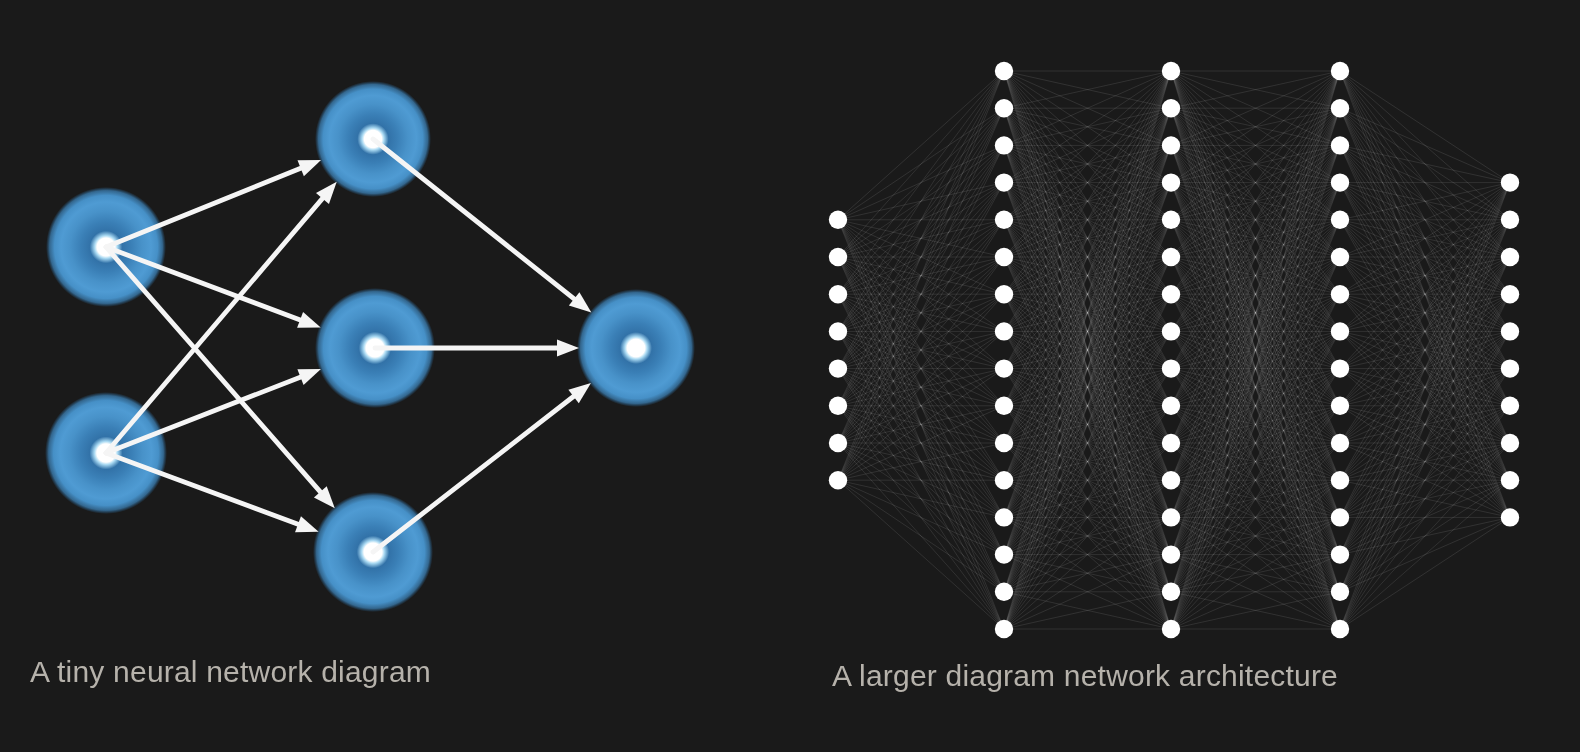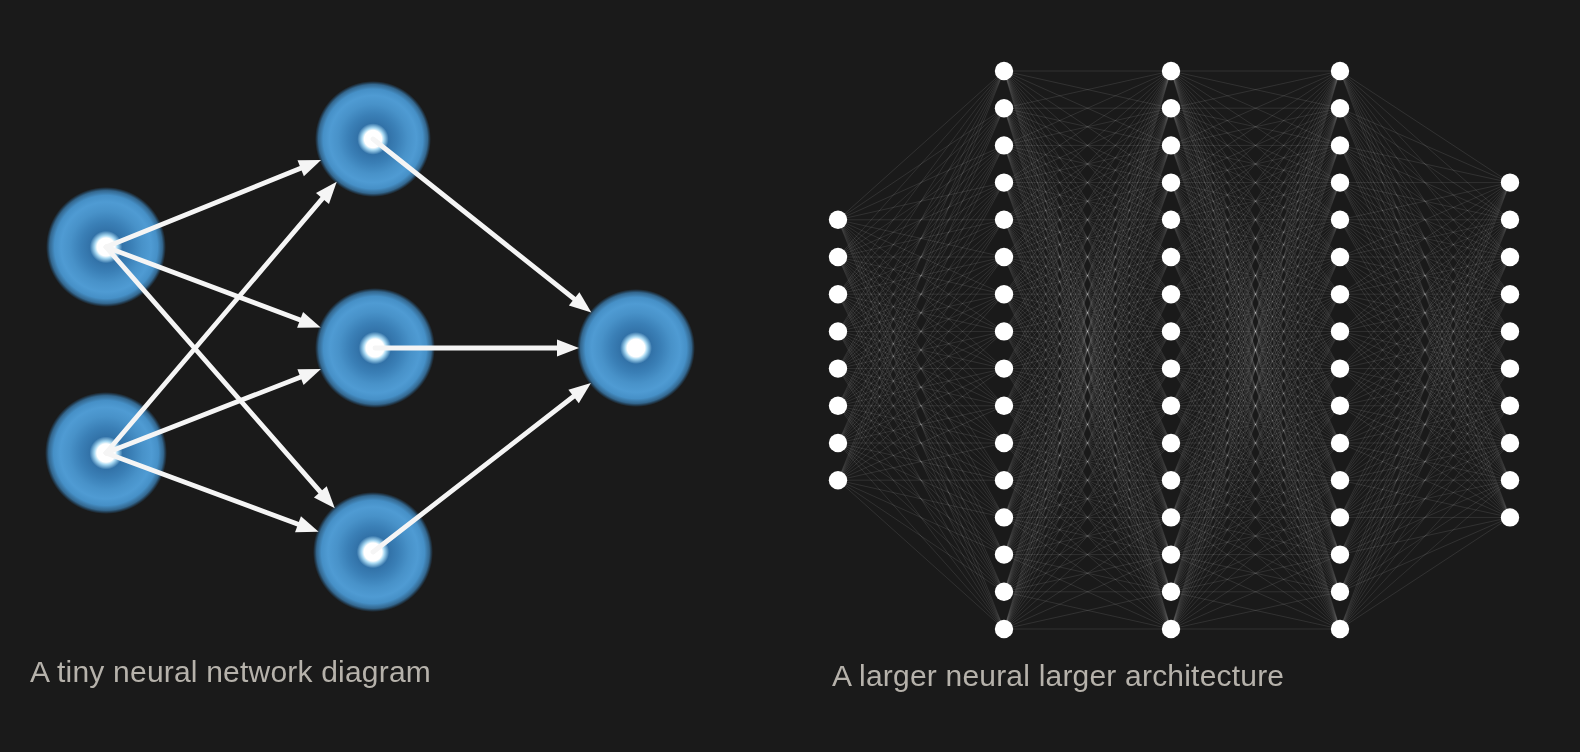--- a/index.html
+++ b/index.html
@@ -943,14 +943,14 @@
         <circle cx="1510" cy="368.6" r="9.2" fill="#ffffff"></circle>
         <circle cx="1510" cy="405.8" r="9.2" fill="#ffffff"></circle>
         <circle cx="1510" cy="443" r="9.2" fill="#ffffff"></circle>
         <circle cx="1510" cy="480.20000000000005" r="9.2" fill="#ffffff"></circle>
         <circle cx="1510" cy="517.4" r="9.2" fill="#ffffff"></circle>
       </g>
     </svg>
 
   <div class="caption caption-left" style="color: rgb(182, 178, 171);">A tiny neural network diagram</div>
 
-  <div class="caption caption-right" style="color: rgb(182, 178, 171);">A larger neural larger architecture</div>
+  <div class="caption caption-right" style="color: rgb(182, 178, 171);">A larger diagram network architecture</div>
 </div>
 
 </body></html>

